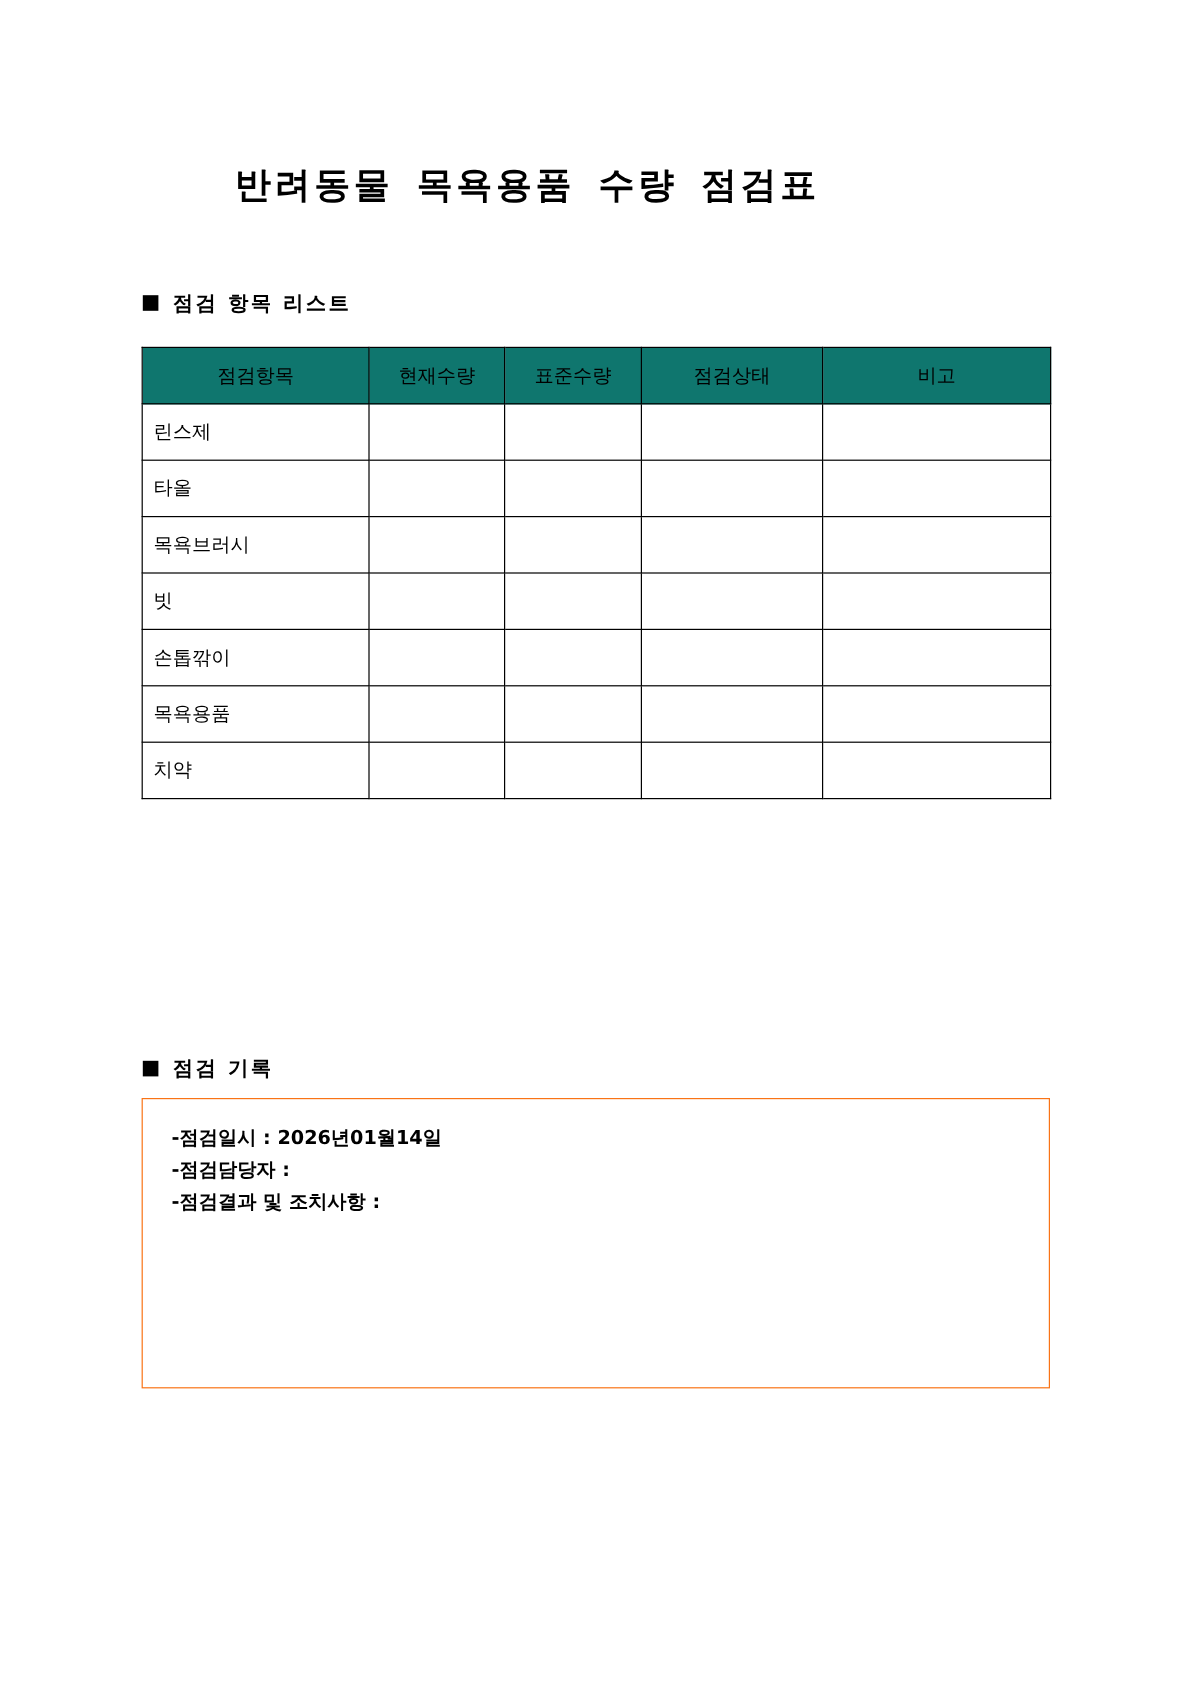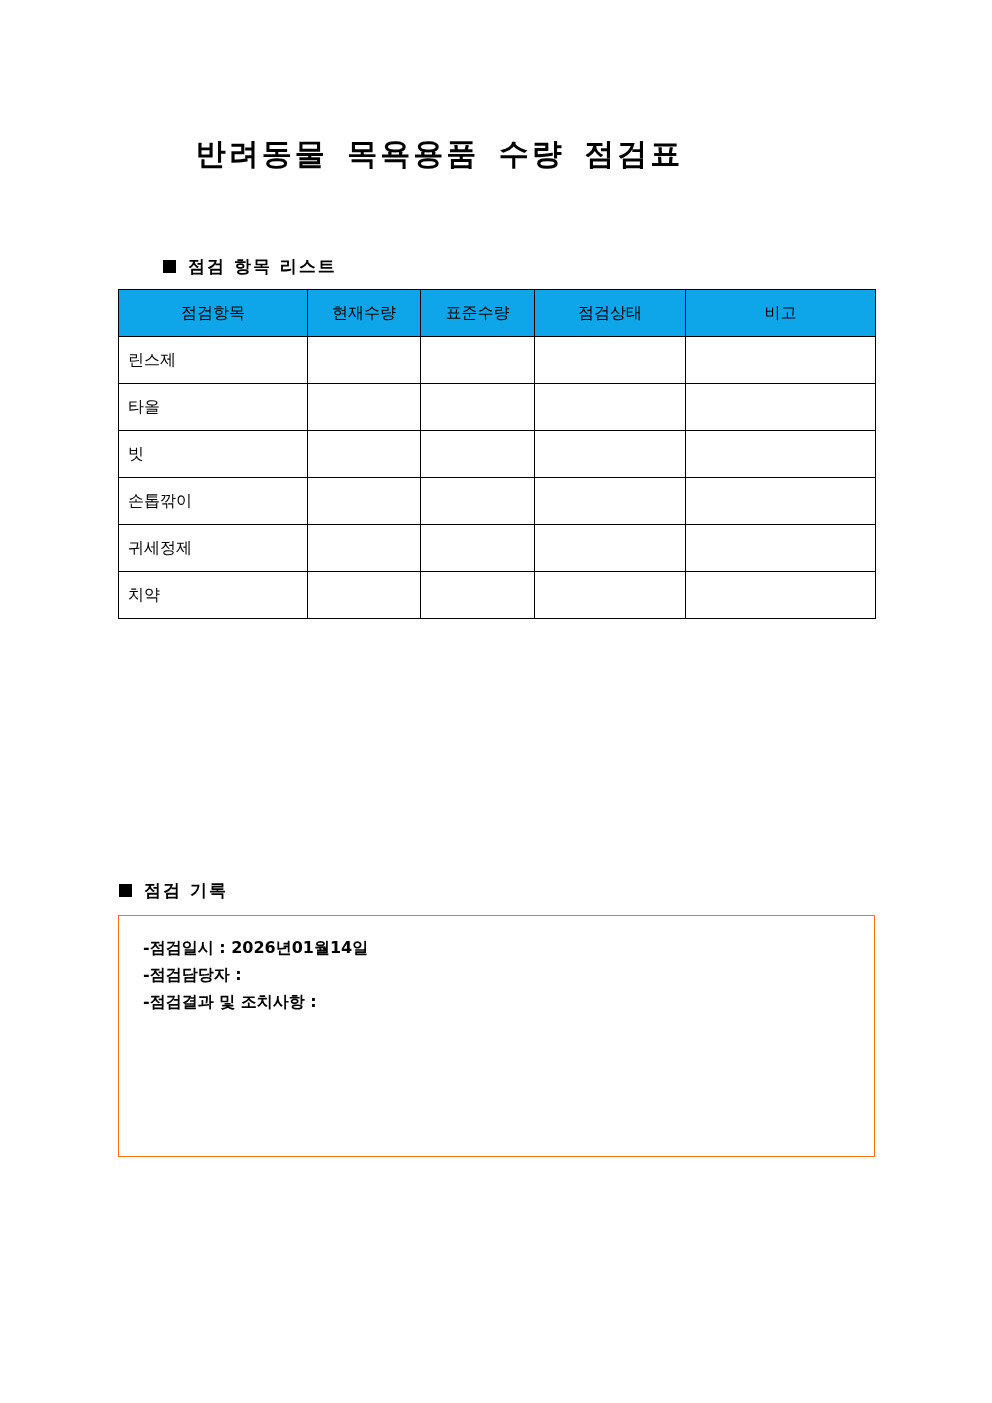--- a/index.html
+++ b/index.html
@@ -13,31 +13,31 @@
     word-spacing: 6px;
   }
   .section-heading {
     position: absolute; left: 119px; font-size: 17px; font-weight: bold;
     letter-spacing: 2px; display: flex; align-items: center;
   }
   .section-heading .sq {
     display: inline-block; width: 13px; height: 13px; background: #000;
     margin-right: 12px;
   }
-  #h1 { top: 255px; margin-left: 44px; }
+  #h1 { top: 241px; }
   #h2 { top: 879px; }
   table.check {
     position: absolute; left: 118px; top: 289px;
     border-collapse: collapse; table-layout: fixed; width: 757px;
   }
   table.check th, table.check td {
     border: 1px solid #000; height: 46px; padding: 0; font-size: 16px;
     font-weight: normal;
   }
-  table.check th { background: #0ea5e9; text-align: center; }
+  table.check th { background: #0f766e; text-align: center; }
   table.check td.item { padding-left: 9px; text-align: left; }
   .record-box {
     position: absolute; left: 118px; top: 915px; width: 755px; height: 240px;
     border: 1px solid #f97316;
     font-weight: bold;
   }
   .record-lines { position: absolute; left: 24px; top: 18px; font-size: 16px; line-height: 27px; }
   .record-lines div { white-space: pre; }
 </style>
 </head>
@@ -76,35 +76,42 @@
         <td></td>
       </tr>
       <tr>
         <td class="item">타올</td>
         <td></td>
         <td></td>
         <td></td>
         <td></td>
       </tr>
       <tr>
+        <td class="item">목욕브러시</td>
+        <td></td>
+        <td></td>
+        <td></td>
+        <td></td>
+      </tr>
+      <tr>
         <td class="item">빗</td>
         <td></td>
         <td></td>
         <td></td>
         <td></td>
       </tr>
       <tr>
         <td class="item">손톱깎이</td>
         <td></td>
         <td></td>
         <td></td>
         <td></td>
       </tr>
       <tr>
-        <td class="item">귀세정제</td>
+        <td class="item">목욕용품</td>
         <td></td>
         <td></td>
         <td></td>
         <td></td>
       </tr>
       <tr>
         <td class="item">치약</td>
         <td></td>
         <td></td>
         <td></td>

